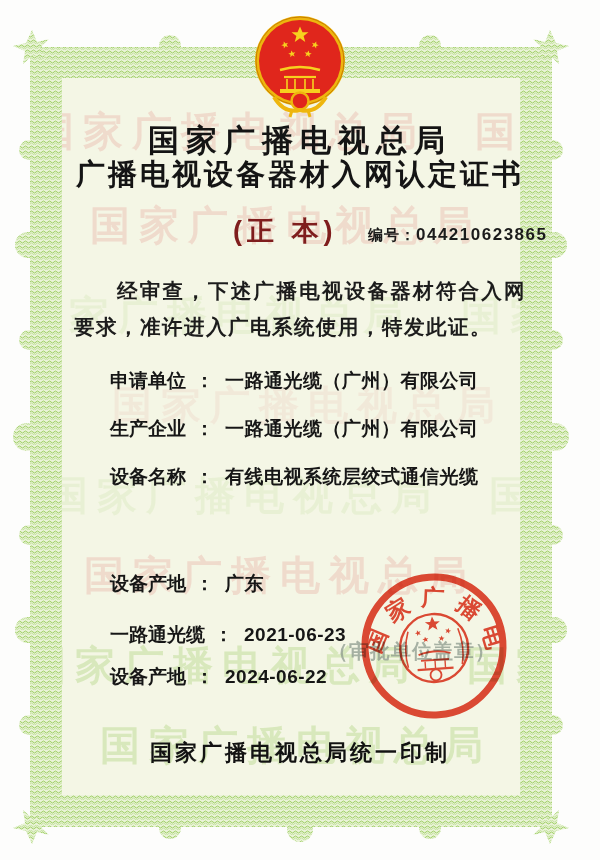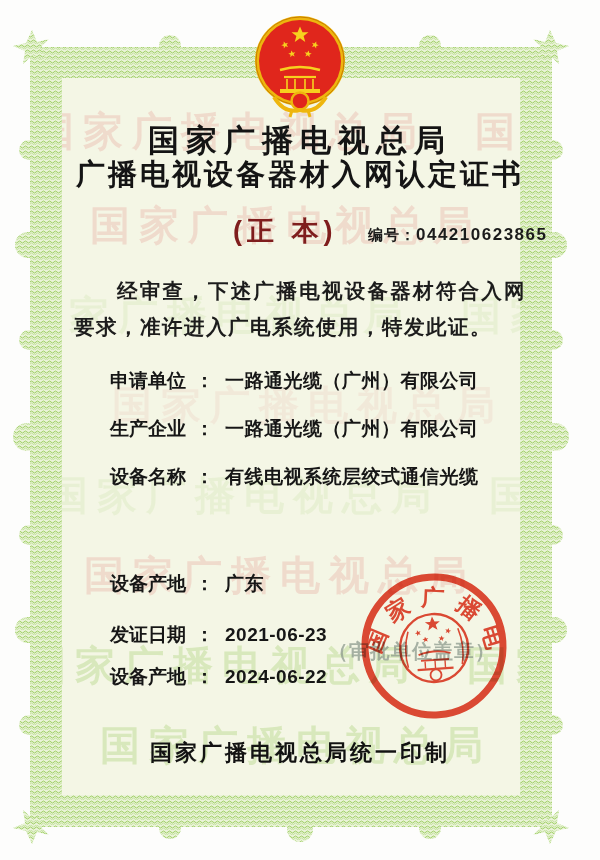--- a/index.html
+++ b/index.html
@@ -136,21 +136,21 @@
       <div class="field-row" style="top:48px">
         <span class="lab">生产企业</span><span class="colon">：</span><span class="val">一路通光缆（广州）有限公司</span>
       </div>
       <div class="field-row" style="top:96px">
         <span class="lab">设备名称</span><span class="colon">：</span><span class="val">有线电视系统层绞式通信光缆</span>
       </div>
       <div class="field-row" style="top:203px">
         <span class="lab">设备产地</span><span class="colon">：</span><span class="val">广东</span>
       </div>
       <div class="field-row" style="top:254px">
-        <span class="lab">发证日期</span><span class="colon">：</span><span class="val">2021-06-23</span>
+        <span class="lab">一路通光缆</span><span class="colon">：</span><span class="val">2021-06-23</span>
       </div>
       <div class="field-row" style="top:296px">
         <span class="lab">设备产地</span><span class="colon">：</span><span class="val">2024-06-22</span>
       </div>
     </div>
 
     <div class="footer-line">国家广播电视总局统一印制</div>
   </div>
 
   <div class="seal-note">（审批单位盖章）</div>

